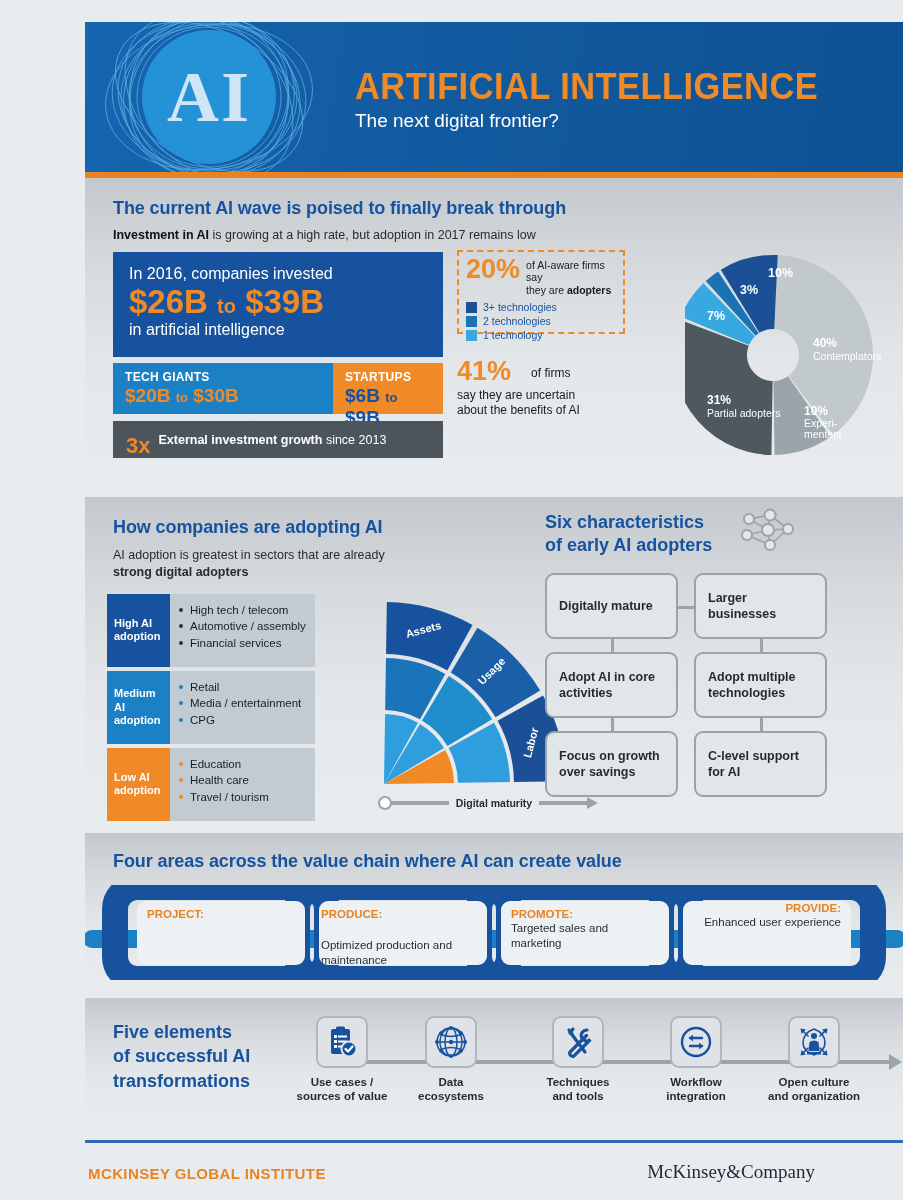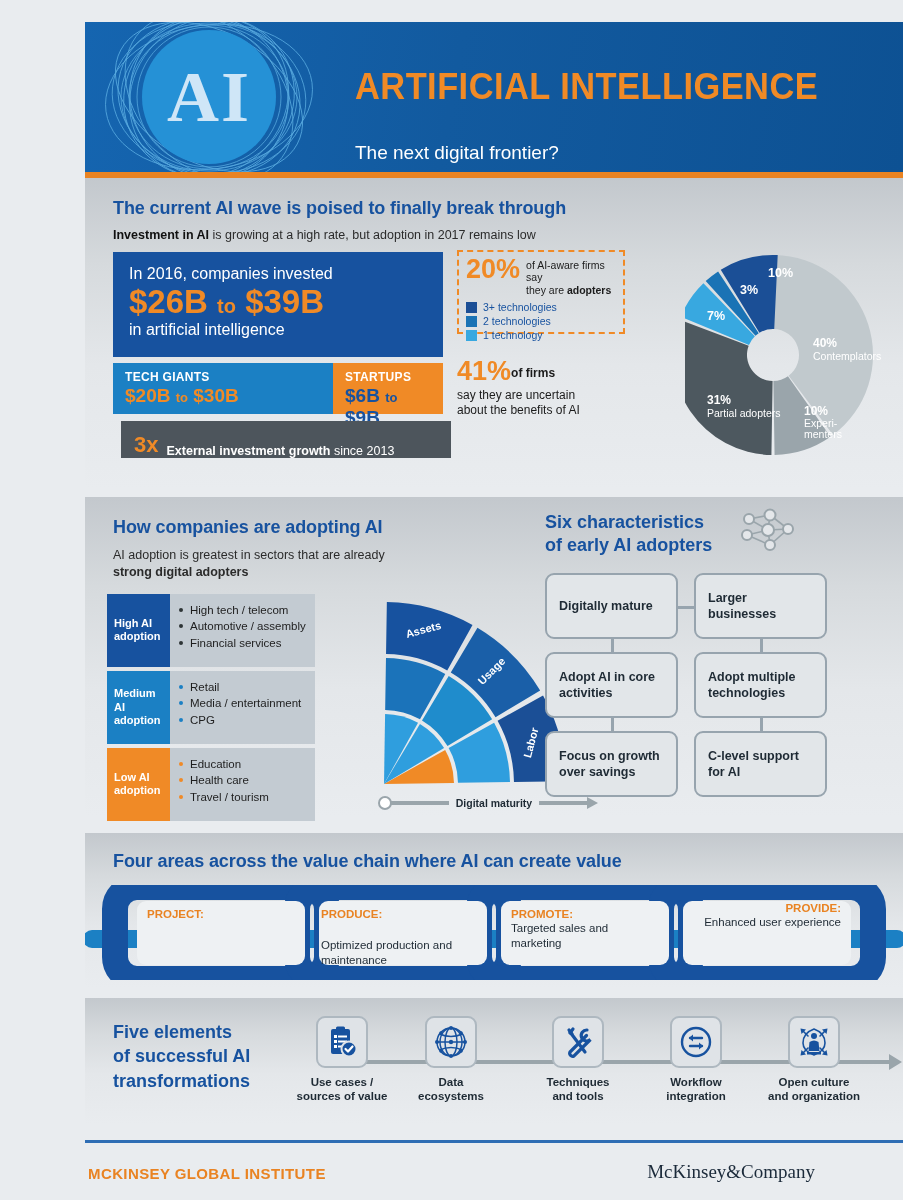--- a/index.html
+++ b/index.html
@@ -37,21 +37,21 @@
   }
   .ai-net { position: absolute; left: 0; top: 0; width: 250px; height: 158px; }
   .header-title {
     position: absolute; left: 270px; top: 44px;
     font-size: 37px; font-weight: bold; color: #f08a26;
     letter-spacing: 0.5px;
     font-family: "Liberation Sans", sans-serif;
     transform: scaleX(0.93); transform-origin: left center;
   }
   .header-sub {
-    position: absolute; left: 270px; top: 120px;
+    position: absolute; left: 270px; top: 88px;
     font-size: 19px; color: #ffffff;
   }
 
   
   .panel {
     position: absolute; left: 85px; width: 818px;
     background: linear-gradient(180deg, #c3c8cd 0%, #d6dadd 28%, #e4e7ea 60%, #e9ecef 100%);
   }
   .sec-title {
     position: absolute; font-size: 18px; font-weight: bold; color: #17529f;
@@ -82,22 +82,22 @@
   .startups {
     position: absolute; left: 248px; top: 185px; width: 110px; height: 51px;
     background: #f08a26; padding: 7px 12px;
   }
   .bar-label { font-size: 12px; font-weight: bold; color: #fff; letter-spacing: 0.3px; }
   .bar-val { font-size: 19px; font-weight: bold; color: #f08a26; margin-top: 1px; }
   .bar-val .to { font-size: 13px; }
   .startups .bar-val { color: #17529f; }
 
   .growth {
-    position: absolute; left: 36px; top: 243px; width: 330px; height: 37px;
-    background: #4d555c; display: flex; align-items: flex-end; padding: 0 13px;
+    position: absolute; left: 28px; top: 243px; width: 330px; height: 37px;
+    background: #4d555c; display: flex; align-items: flex-start; padding: 12px 13px;
   }
   .growth-3x { font-size: 22px; font-weight: bold; color: #f08a26; margin-right: 8px; }
   .growth-txt { font-size: 12.5px; color: #fff; }
   .growth-txt b { font-weight: bold; }
 
   .callout20 {
     position: absolute; left: 372px; top: 72px; width: 168px; height: 84px;
     border: 2px dashed #f08a26; padding: 5px 7px;
   }
   .c20-row { display: flex; align-items: flex-start; }
@@ -106,21 +106,21 @@
   .c20-txt b { font-weight: bold; }
   .legend { margin-top: 5px; }
   .legend-row { display: flex; align-items: center; margin-top: 2px; }
   .legend-sw { width: 11px; height: 11px; margin-right: 6px; }
   .legend-lbl { font-size: 10.5px; color: #17529f; }
 
   .callout41 {
     position: absolute; left: 372px; top: 178px; width: 195px;
   }
   .c41-num { font-size: 27px; font-weight: bold; color: #f08a26; display: inline-block; vertical-align: -3px; }
-  .c41-inline { font-size: 12px; color: #1b1b1b; display: inline-block; margin-left: 0; font-weight: bold; }
+  .c41-inline { font-size: 12px; color: #1b1b1b; display: inline-block; margin-left: 20px; }
   .c41-l2 { font-size: 12px; color: #1b1b1b; margin-top: 1px; line-height: 1.28; }
   .c41-l2 b { font-weight: normal; }
 
   .donut { position: absolute; left: 600px; top: 74px; width: 200px; height: 205px; }
 
   
   #panel2 { top: 497px; height: 320px; }
   #sec2-title { left: 28px; top: 20px; }
   .sec2-sub { position: absolute; left: 28px; top: 50px; font-size: 12.5px; color: #2b2b2b; line-height: 1.33; }
   .sec2-sub b { font-weight: bold; }

